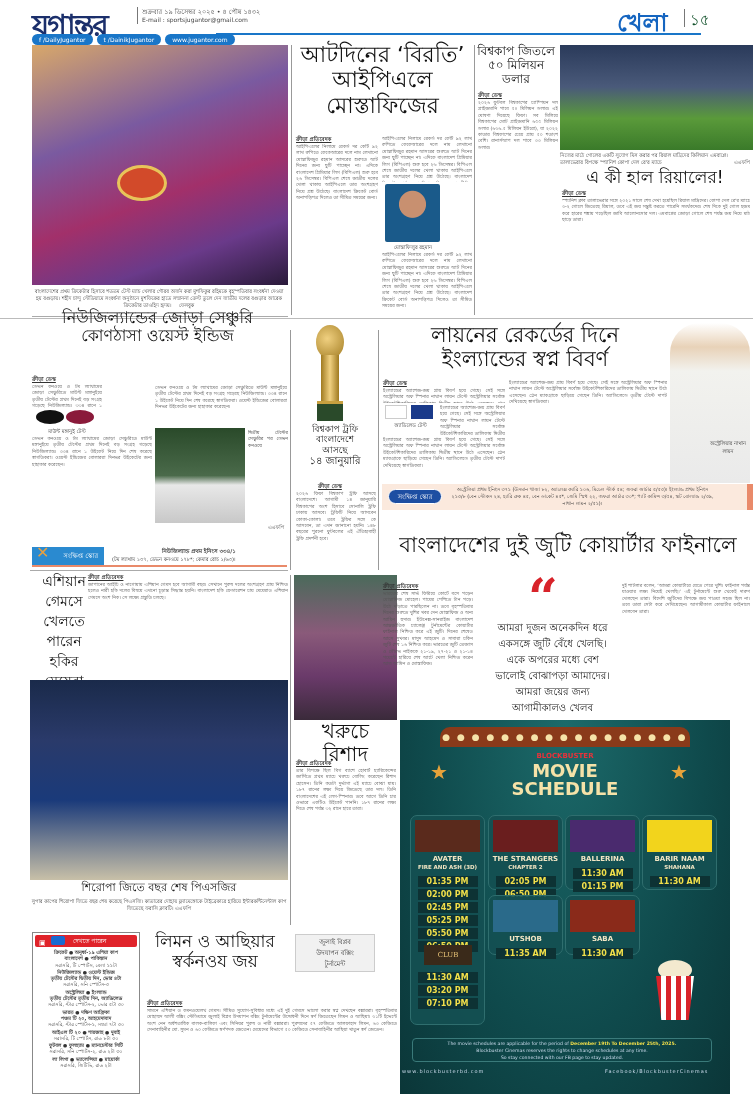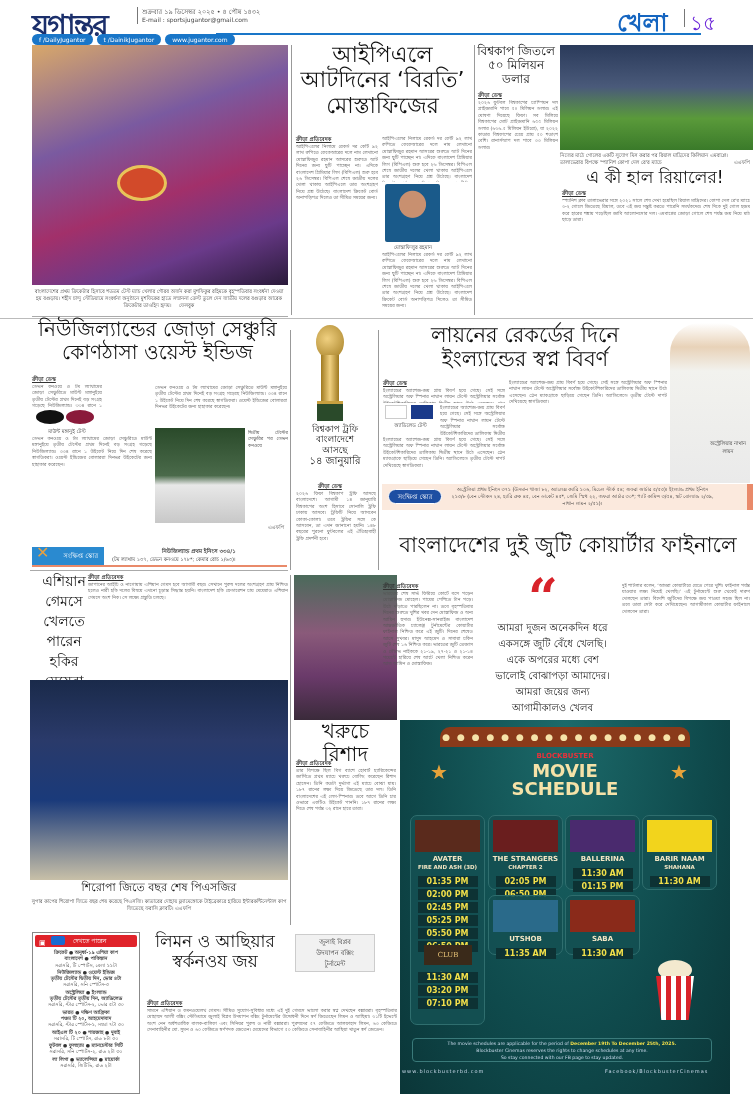--- a/index.html
+++ b/index.html
@@ -31,36 +31,36 @@
   <div class="abs logo" style="left:32px;top:2px;">যুগান্তর</div>
   <div class="abs" style="left:137px;top:7px;width:1px;height:17px;background:#777;"></div>
   <div class="abs" style="left:142px;top:7px;font-size:6.5px;color:#444;">শুক্রবার ১৯ ডিসেম্বর ২০২৫ • ৪ পৌষ ১৪৩২</div>
   <div class="abs" style="left:142px;top:16px;font-size:6px;color:#444;">E-mail : sportsjugantor@gmail.com</div>
   <div class="abs" style="left:32px;top:27px;">
     <span class="social"><span>f </span><span>/DailyJugantor</span></span><span class="social"><span>t </span><span>/DainikJugantor</span></span><span class="social">www.jugantor.com</span>
   </div>
   <div class="abs" style="left:216px;top:33px;width:485px;height:2px;background:#1976c8;"></div>
   <div class="abs section-name" style="left:617px;top:4px;">খেলা</div>
   <div class="abs" style="left:684px;top:9px;width:1px;height:18px;background:#777;"></div>
-  <div class="abs" style="left:690px;top:8px;font-size:20px;color:#6d28d9;">১৫</div>
+  <div class="abs" style="left:690px;top:8px;font-size:15px;color:#14532d;">১৫</div>
 </div>
 
 <div class="abs photo" style="left:32px;top:45px;width:256px;height:240px;background:linear-gradient(160deg,#d8a86a 0%,#7a5aa0 35%,#a2306a 60%,#6a3a8a 80%,#2a1a3a 100%);">
   <div class="abs" style="left:85px;top:120px;width:50px;height:36px;background:#d24a2a;border:3px solid #e8c45a;border-radius:50%;"></div>
 </div>
 <div class="abs caption" style="left:34px;top:288px;width:250px;">
   <span>বাংলাদেশের প্রথম ক্রিকেটার হিসাবে শততম টেস্ট ম্যাচ খেলার গৌরব অর্জন করা মুশফিকুর রহিমকে বৃহস্পতিবার সংবর্ধনা দেওয়া হয় বগুড়ায়। শহীদ চান্দু স্টেডিয়ামে সংবর্ধনা অনুষ্ঠানে মুশফিকের হাতে সম্মাননা ক্রেস্ট তুলে দেন জাতীয় দলের বগুড়ার আরেক ক্রিকেটার তাওহিদ হৃদয়।</span>
   <span style="margin-left:6px;">ফেসবুক</span>
 </div>
 <div class="abs rule-h" style="left:32px;top:316px;width:256px;"></div>
 <div class="abs rule-v" style="left:291px;top:45px;height:270px;"></div>
 
 <div class="abs hl" style="left:295px;top:42px;width:175px;font-size:22px;">
+  <div>আটদিনের ‘বিরতি’</div>
   <div>আইপিএলে</div>
-  <div>আটদিনের ‘বিরতি’</div>
   <div>মোস্তাফিজের</div>
 </div>
 <div class="abs byline" style="left:296px;top:136px;">ক্রীড়া প্রতিবেদক</div>
 <div class="abs body-text" style="left:296px;top:144px;width:82px;height:170px;">আইপিএলের নিলামে রেকর্ড দর কেটি ৯২ লাখ রুপিতে কেকেআরের দলে নাম লেখানো মোস্তাফিজুর রহমান আসরের শুরুতে আট দিনের জন্য ছুটি পাচ্ছেন না। এদিকে বাংলাদেশ প্রিমিয়ার লিগ (বিপিএল) শুরু হবে ২৬ ডিসেম্বর। বিপিএল শেষে জাতীয় দলের খেলা থাকায় আইপিএলে তার অংশগ্রহণ নিয়ে প্রশ্ন উঠেছে। বাংলাদেশ ক্রিকেট বোর্ড অনাপত্তিপত্র দিলেও তা সীমিত সময়ের জন্য।</div>
 <div class="abs body-text" style="left:382px;top:136px;width:90px;height:46px;">আইপিএলের নিলামে রেকর্ড দর কেটি ৯২ লাখ রুপিতে কেকেআরের দলে নাম লেখানো মোস্তাফিজুর রহমান আসরের শুরুতে আট দিনের জন্য ছুটি পাচ্ছেন না। এদিকে বাংলাদেশ প্রিমিয়ার লিগ (বিপিএল) শুরু হবে ২৬ ডিসেম্বর। বিপিএল শেষে জাতীয় দলের খেলা থাকায় আইপিএলে তার অংশগ্রহণ নিয়ে প্রশ্ন উঠেছে। বাংলাদেশ ক্রিকেট বোর্ড অনাপত্তিপত্র দিলেও তা সীমিত সময়ের জন্য।</div>
 <div class="abs" style="left:385px;top:184px;width:55px;height:58px;background:radial-gradient(circle at 50% 35%,#c89070 0 28%,#1a5a8a 30% 100%);border-radius:2px;"></div>
 <div class="abs" style="left:382px;top:244px;width:62px;font-size:5px;text-align:center;color:#333;">মোস্তাফিজুর রহমান</div>
 <div class="abs body-text" style="left:382px;top:252px;width:90px;height:62px;">আইপিএলের নিলামে রেকর্ড দর কেটি ৯২ লাখ রুপিতে কেকেআরের দলে নাম লেখানো মোস্তাফিজুর রহমান আসরের শুরুতে আট দিনের জন্য ছুটি পাচ্ছেন না। এদিকে বাংলাদেশ প্রিমিয়ার লিগ (বিপিএল) শুরু হবে ২৬ ডিসেম্বর। বিপিএল শেষে জাতীয় দলের খেলা থাকায় আইপিএলে তার অংশগ্রহণ নিয়ে প্রশ্ন উঠেছে। বাংলাদেশ ক্রিকেট বোর্ড অনাপত্তিপত্র দিলেও তা সীমিত সময়ের জন্য।</div>
 <div class="abs rule-v" style="left:474px;top:45px;height:270px;"></div>
 
@@ -76,21 +76,21 @@
 <div class="abs caption" style="left:560px;top:152px;width:190px;text-align:left;">
   <span>নিজের মাঠে গোলের একটি সুযোগ মিস করার পর রিয়াল মাদ্রিদের কিলিয়ান এমবাপ্পে। তালাভেরার বিপক্ষে স্প্যানিশ কোপা দেল রে'র ম্যাচে</span>
   <span style="float:right;">এএফপি</span>
 </div>
 <div class="abs hl" style="left:560px;top:168px;width:190px;font-size:17px;">এ কী হাল রিয়ালের!</div>
 <div class="abs byline" style="left:562px;top:190px;">ক্রীড়া ডেস্ক</div>
 <div class="abs body-text" style="left:562px;top:198px;width:188px;height:117px;">স্প্যানিশ ক্লাব তালাভেরার সঙ্গে ২০২১ সালে শেষ দেখা হয়েছিল রিয়াল মাদ্রিদের। কোপা দেল রে'র ম্যাচে ৩-২ গোলে জিতেছে রিয়াল, তবে এই জয় সন্তুষ্ট করতে পারেনি সমর্থকদের। শেষ দিকে দুই গোল হজম করে হারের শঙ্কায় পড়েছিল জাবি আলোনসোর দল। এমবাপ্পের জোড়া গোলে শেষ পর্যন্ত জয় নিয়ে মাঠ ছাড়ে তারা।</div>
 
 <div class="abs rule-h" style="left:0;top:318px;width:753px;background:#bbb;"></div>
 
-<div class="abs hl" style="left:30px;top:318px;width:255px;font-size:20px;">
+<div class="abs hl" style="left:30px;top:309px;width:255px;font-size:16px;">
   <div>নিউজিল্যান্ডের জোড়া সেঞ্চুরি</div>
   <div>কোণঠাসা ওয়েস্ট ইন্ডিজ</div>
 </div>
 <div class="abs byline" style="left:32px;top:376px;">ক্রীড়া ডেস্ক</div>
 <div class="abs body-text" style="left:32px;top:384px;width:70px;height:24px;">ডেভন কনওয়ে ও টম ল্যাথামের জোড়া সেঞ্চুরিতে মাউন্ট মঙ্গানুইয়ে তৃতীয় টেস্টের প্রথম দিনেই বড় সংগ্রহ গড়েছে নিউজিল্যান্ড। ৩৩৪ রানে ১ উইকেট নিয়ে দিন শেষ করেছে স্বাগতিকরা। ওয়েস্ট ইন্ডিজের বোলাররা দিনভর উইকেটের জন্য হাহাকার করেছেন।</div>
 <div class="abs" style="left:32px;top:410px;width:70px;height:16px;">
   <span class="abs" style="left:4px;top:0;width:28px;height:14px;background:#111;border-radius:50%;"></span>
   <span class="abs" style="left:34px;top:0;width:28px;height:14px;background:#8a1a3a;border-radius:50%;"></span>
 </div>
 <div class="abs" style="left:32px;top:428px;width:70px;font-size:5px;text-align:center;color:#333;">মাউন্ট মঙ্গানুই টেস্ট</div>

